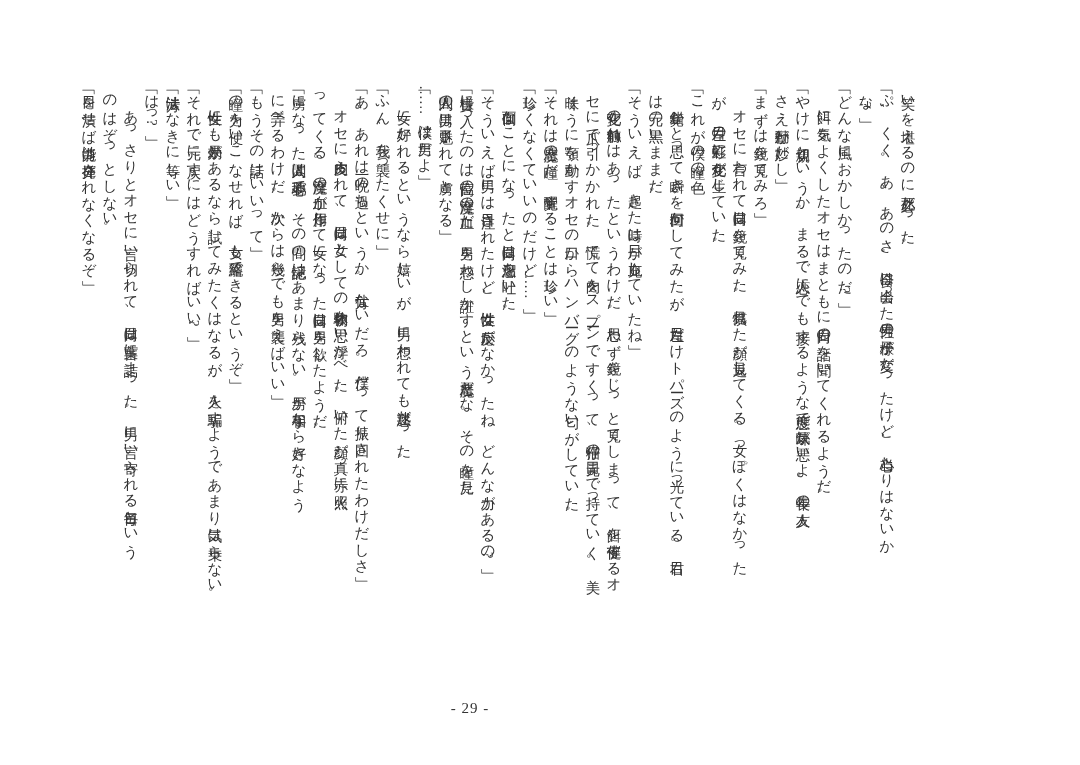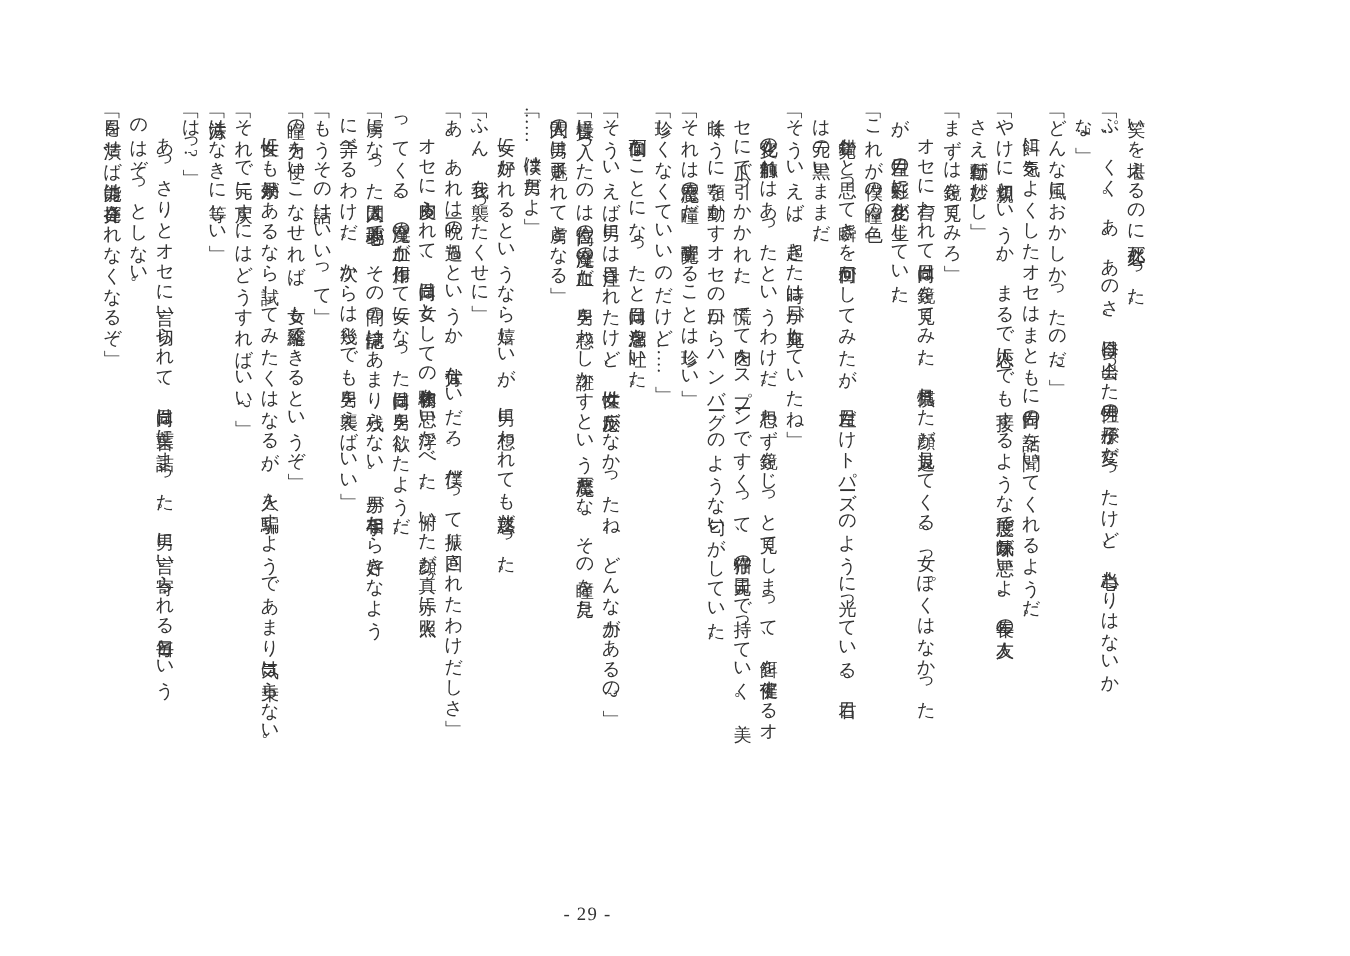--- a/index.html
+++ b/index.html
@@ -40,21 +40,20 @@
   }
   .page-number {
     position: absolute;
     top: 700px;
     left: 0;
     width: 940px;
     text-align: center;
     font-size: 15px;
     letter-spacing: 1px;
     color: #333333;
-    margin-top: 24px;
   }
 </style>
 </head>
 <body>
 
 <div class="page">
   <div class="text-area">
       <p class="line">笑いを堪えるのに必死だった。</p>
       <p class="line">「ぷ、くく。あ、あのさ。今日は出会った男性の様子が変だったけど、心当たりはないか</p>
       <p class="line">な?」</p>

